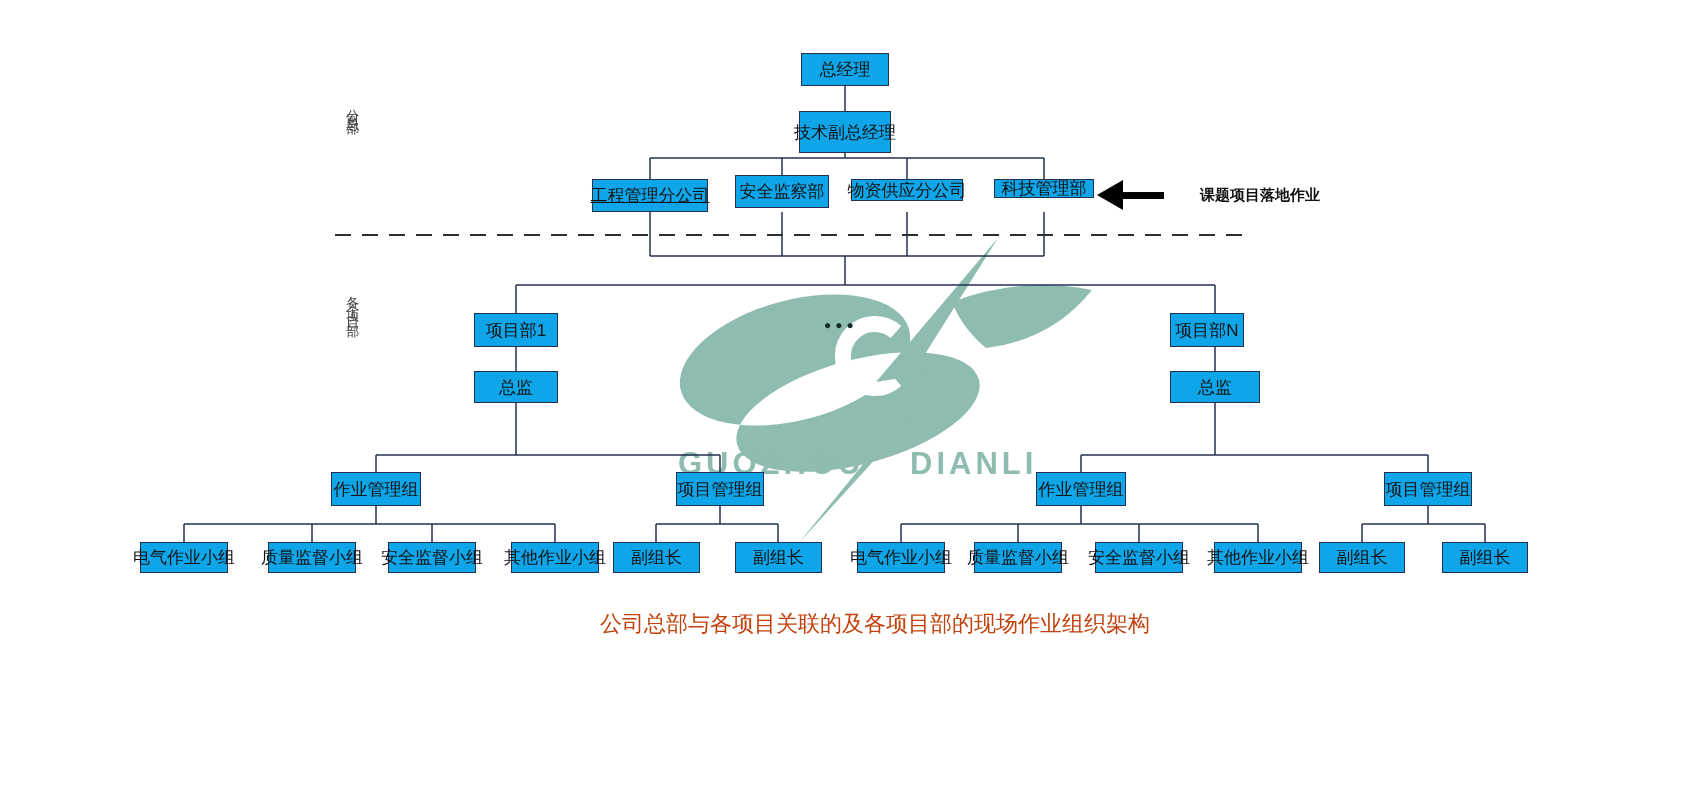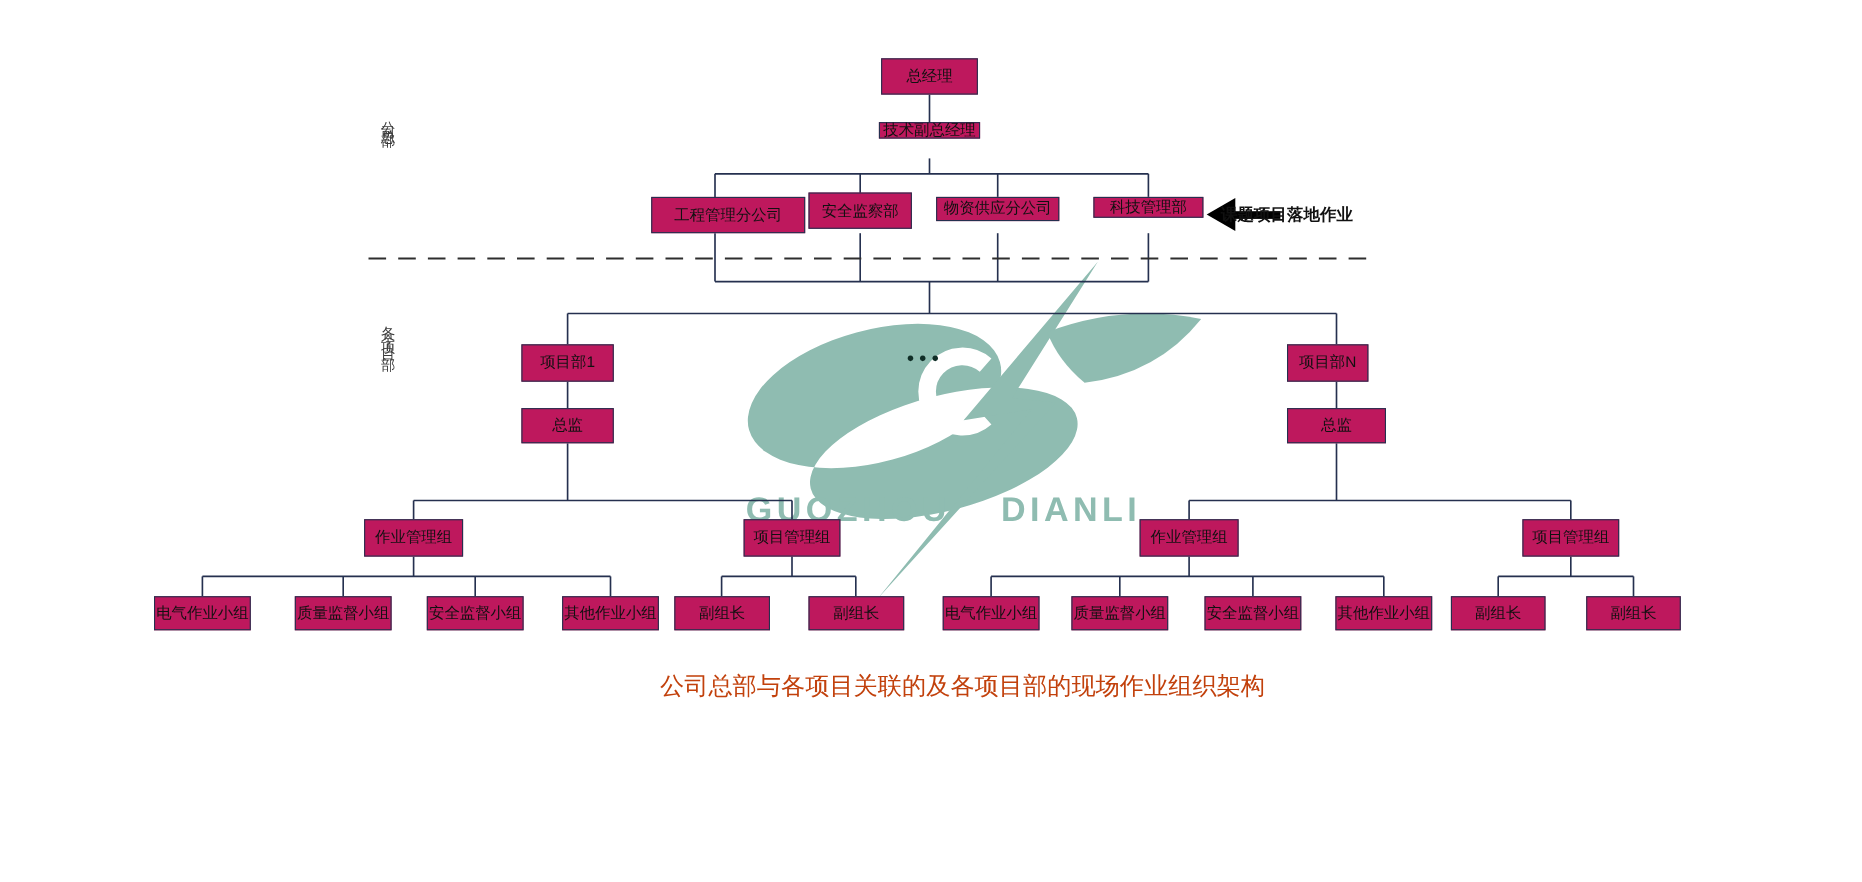--- a/index.html
+++ b/index.html
@@ -5,35 +5,35 @@
   html,body{margin:0;padding:0;background:#fff;}
   #canvas{
     position:relative;width:1693px;height:802px;background:#ffffff;
     font-family:"Liberation Sans","DejaVu Sans",sans-serif;overflow:hidden;
   }
   svg.layer{position:absolute;left:0;top:0;}
   #watermark{z-index:0;}
   #connectors{z-index:1;}
   .node{
     position:absolute;z-index:2;box-sizing:border-box;
-    background:#be185d;border:1.5px solid #25304f;
+    background:#0ea5e9;border:1.5px solid #25304f;
     display:flex;align-items:center;justify-content:center;
-    font-size:14px;color:#111111;white-space:nowrap;
+    font-size:17px;color:#111111;white-space:nowrap;
   }
   .side-label{
     position:absolute;z-index:2;writing-mode:vertical-rl;
     font-size:13px;color:#3a3a3a;letter-spacing:4px;line-height:1.1;
   }
   .side-label.proj{letter-spacing:7px;}
   #ellipsis-dots{
     position:absolute;z-index:2;left:824px;top:318px;
     font-size:12px;letter-spacing:4px;color:#0f2d26;
   }
   #annotation-text{
-    position:absolute;z-index:2;left:1110px;top:186px;
+    position:absolute;z-index:2;left:1200px;top:186px;
     font-size:15px;font-weight:bold;color:#111;white-space:nowrap;
   }
   #chart-caption{
     position:absolute;z-index:2;left:600px;top:609px;width:546px;
     text-align:center;font-size:22px;color:#c2410c;white-space:nowrap;
   }
   .wm-text{font-family:"Liberation Sans",sans-serif;font-weight:bold;font-size:31px;letter-spacing:4px;fill:#8fbcb1;}
 </style>
 </head>
 <body>
@@ -103,23 +103,23 @@
     <g fill="#000" stroke="none">
       <rect x="1120" y="192" width="44" height="7"></rect>
       <polygon points="1097,195 1123,180 1123,210"></polygon>
     </g>
   </svg>
 
   <div class="side-label" style="left:345px;top:99px;">公司总部</div>
   <div class="side-label proj" style="left:345px;top:286px;">各个项目部</div>
 
   <div class="node" style="left:801px;top:53px;width:88px;height:33px;">总经理</div>
-  <div class="node" style="left:799px;top:111px;width:92px;height:15px;">技术副总经理</div>
+  <div class="node" style="left:799px;top:111px;width:92px;height:42px;">技术副总经理</div>
 
-  <div class="node" style="left:592px;top:179px;width:140px;height:33px;">工程管理分公司</div>
+  <div class="node" style="left:592px;top:179px;width:116px;height:33px;text-decoration:underline;">工程管理分公司</div>
   <div class="node" style="left:735px;top:175px;width:94px;height:33px;">安全监察部</div>
   <div class="node" style="left:851px;top:179px;width:112px;height:22px;">物资供应分公司</div>
   <div class="node" style="left:994px;top:179px;width:100px;height:19px;">科技管理部</div>
 
   <div id="annotation-text">课题项目落地作业</div>
 
   <div class="node" style="left:474px;top:313px;width:84px;height:34px;">项目部1</div>
   <div class="node" style="left:1170px;top:313px;width:74px;height:34px;">项目部N</div>
   <div id="ellipsis-dots">●●●</div>
 

